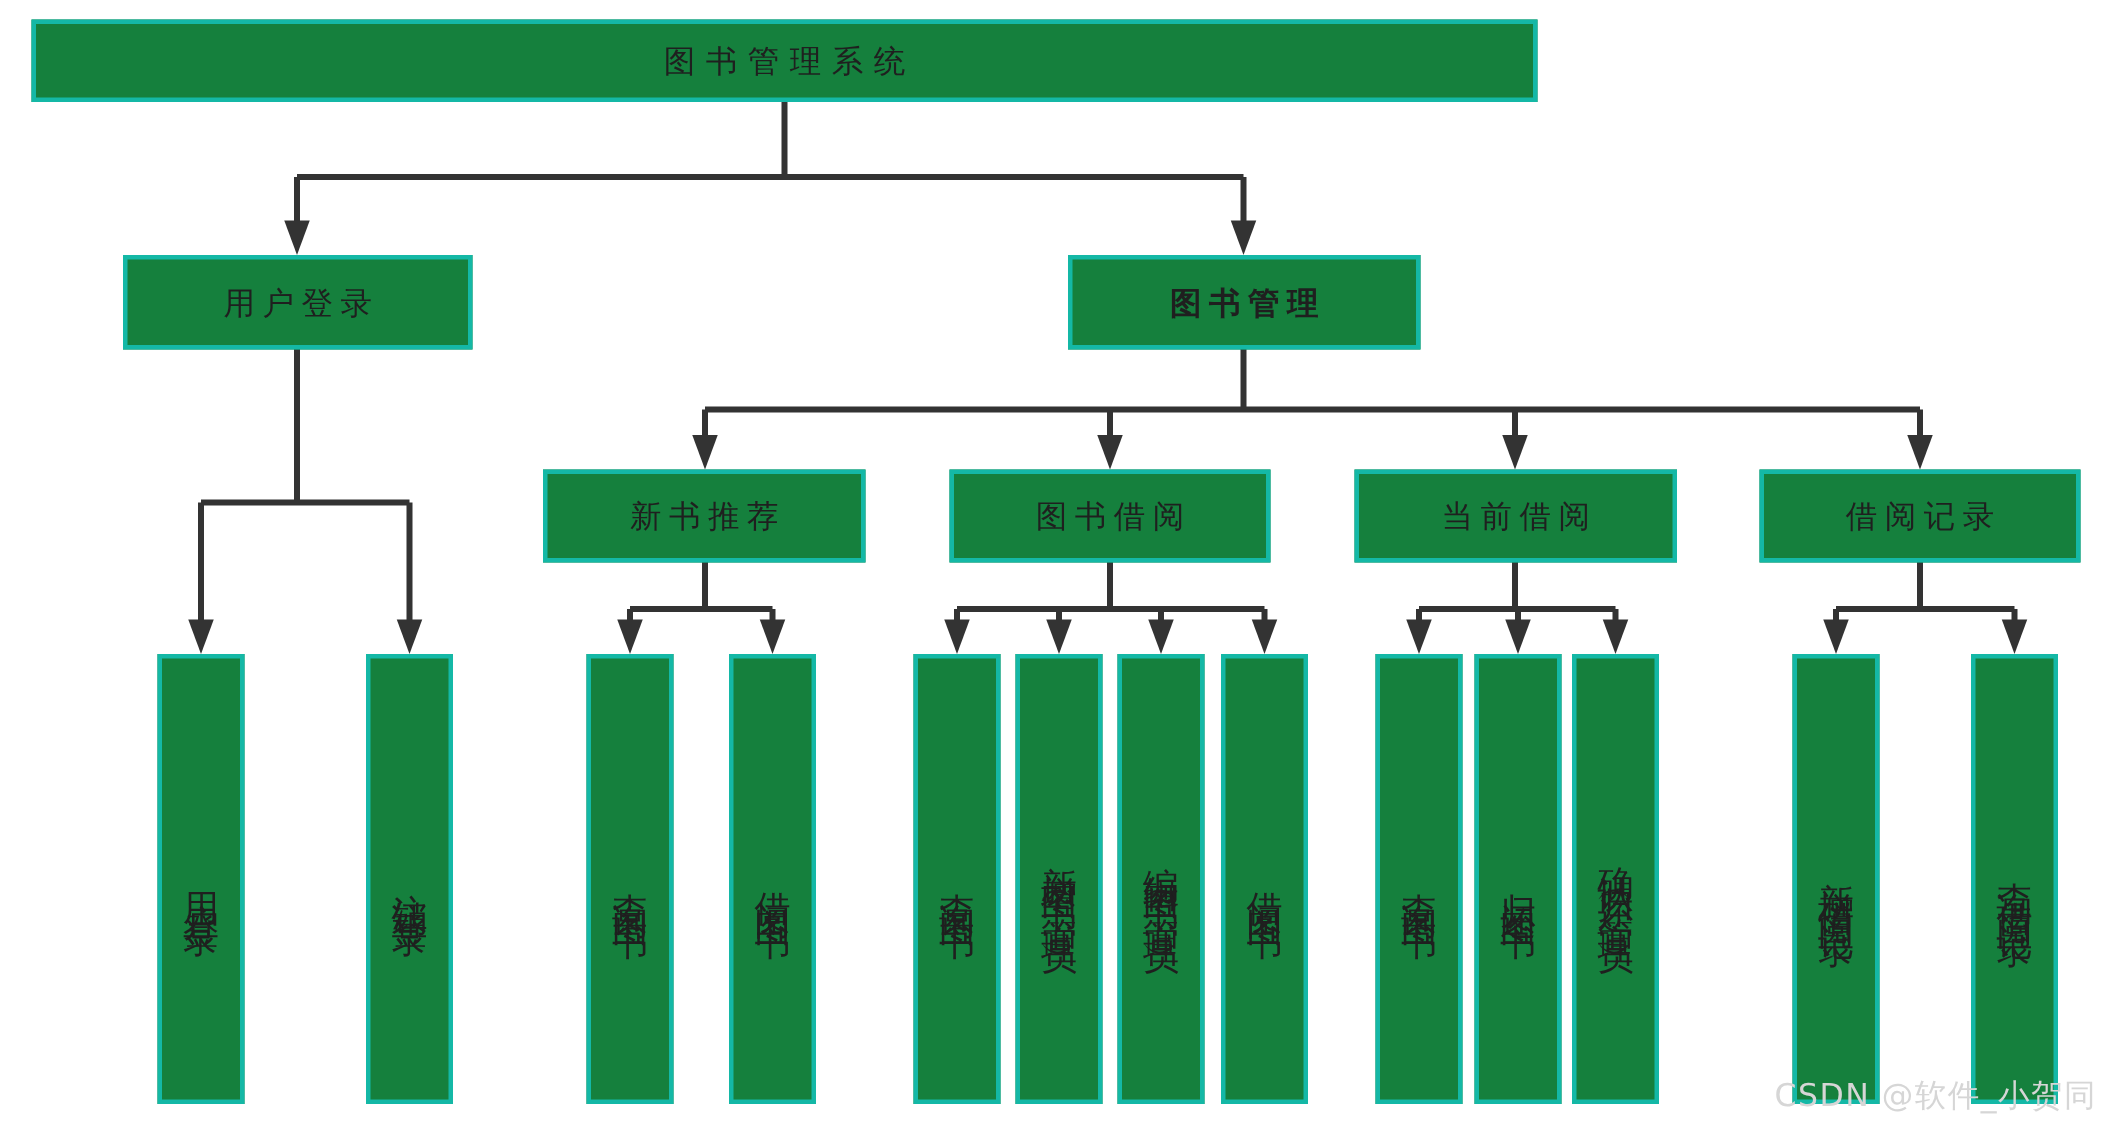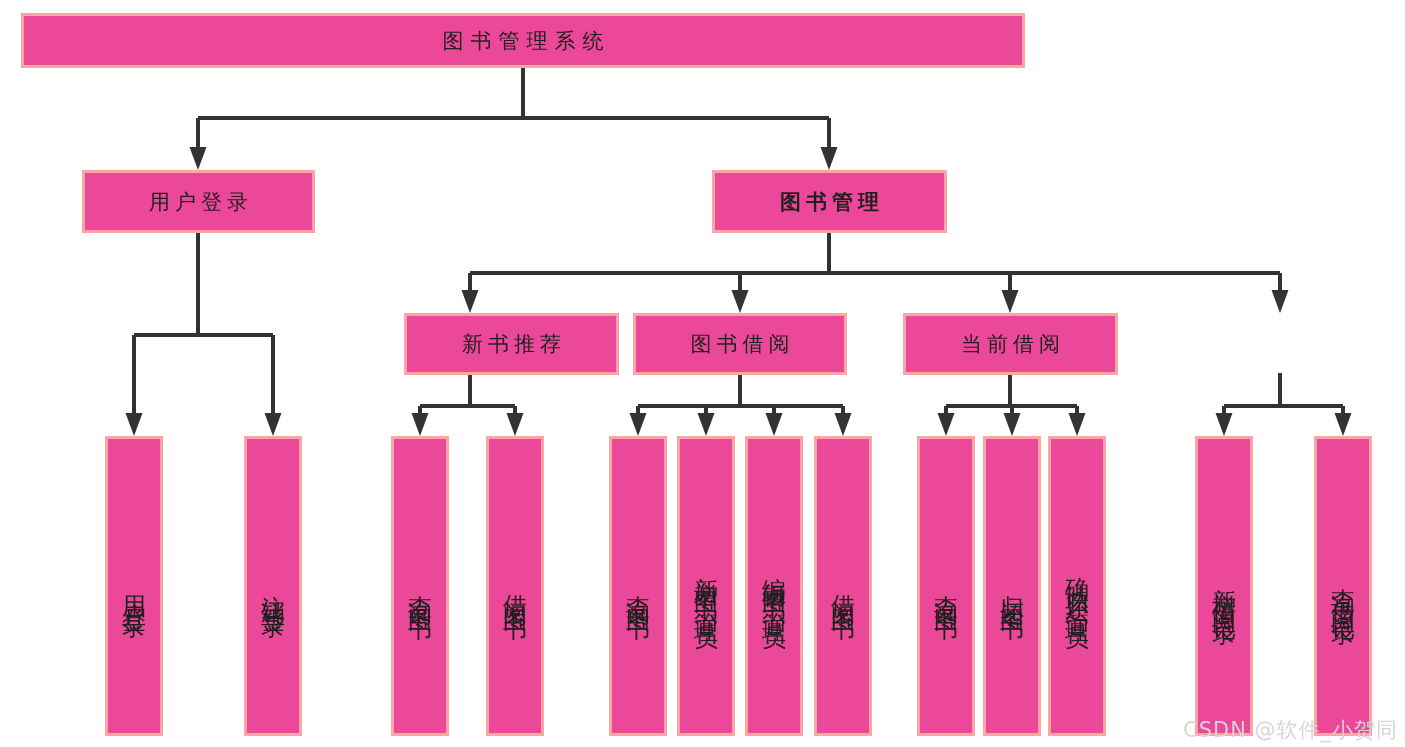--- a/index.html
+++ b/index.html
@@ -15,22 +15,22 @@
     background: #ffffff;
     overflow: hidden;
   }
   .wires {
     position: absolute;
     left: 0; top: 0;
     width: 1405px; height: 747px;
   }
   .node {
     position: absolute;
-    background: #ec4899;
-    border: 3px solid #fca5a5;
+    background: #15803d;
+    border: 3px solid #14b8a6;
     display: flex;
     align-items: center;
     justify-content: center;
     color: #1f1f1f;
     white-space: nowrap;
   }
   .hbox {
     font-size: 21px;
     letter-spacing: 5px;
     padding-left: 5px; 
@@ -105,23 +105,24 @@
       <polygon points="1224,436 1215.5,413 1232.5,413"></polygon>
       <polygon points="1343,436 1334.5,413 1351.5,413"></polygon>
     </g>
   </svg>
 
   <div class="node hbox rootbox" style="left:21px;top:13px;width:1004px;height:55px;">图书管理系统</div>
 
   <div class="node hbox" style="left:82px;top:170px;width:233px;height:63px;">用户登录</div>
   <div class="node hbox" style="left:712px;top:170px;width:235px;height:63px;font-weight:bold;">图书管理</div>
 
-  <div class="node hbox" style="left:362px;top:313px;width:215px;height:62px;margin-left:42px;">新书推荐</div>
+  <div class="node hbox" style="left:362px;top:313px;width:215px;height:62px;">新书推荐</div>
   <div class="node hbox" style="left:633px;top:313px;width:214px;height:62px;">图书借阅</div>
   <div class="node hbox" style="left:903px;top:313px;width:215px;height:62px;">当前借阅</div>
+  <div class="node hbox" style="left:1173px;top:313px;width:214px;height:62px;">借阅记录</div>
 
   <div class="node vbox" style="left:105px;">用户登录</div>
   <div class="node vbox" style="left:244px;">注销登录</div>
 
   <div class="node vbox" style="left:391px;">查询图书</div>
   <div class="node vbox" style="left:486px;">借阅图书</div>
 
   <div class="node vbox" style="left:609px;">查询图书</div>
   <div class="node vbox" style="left:677px;">新增图书（管理员）</div>
   <div class="node vbox" style="left:745px;">编辑图书（管理员）</div>

